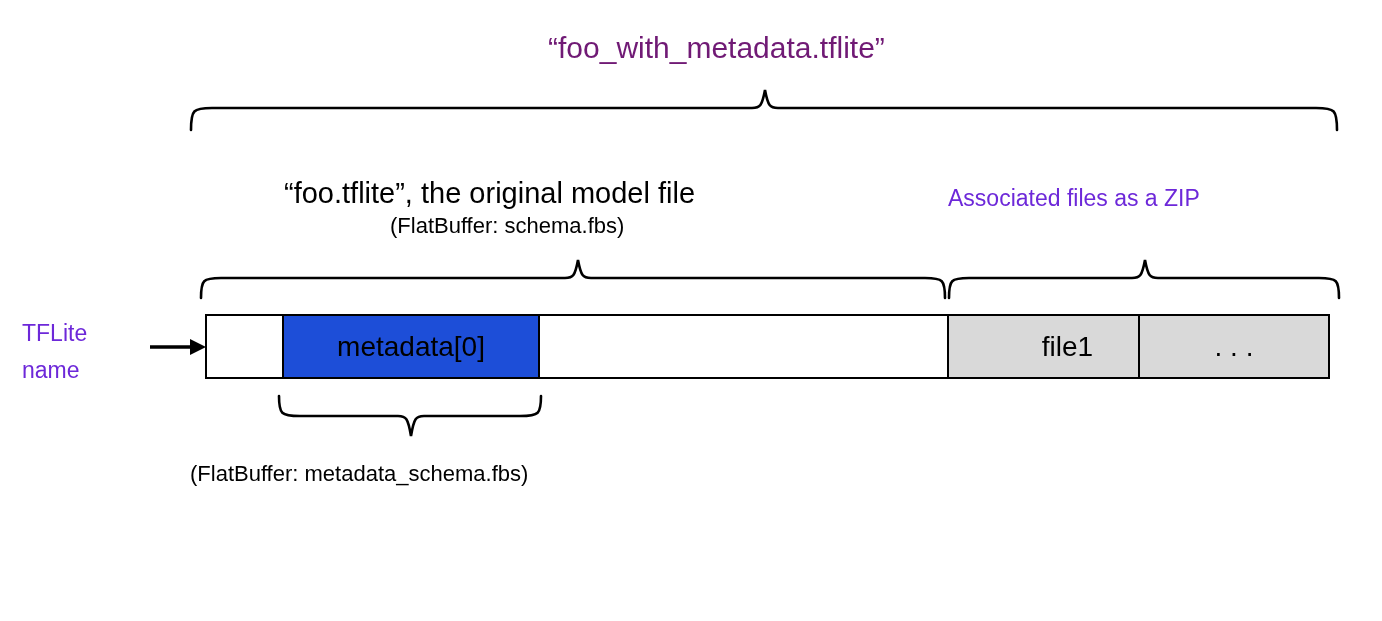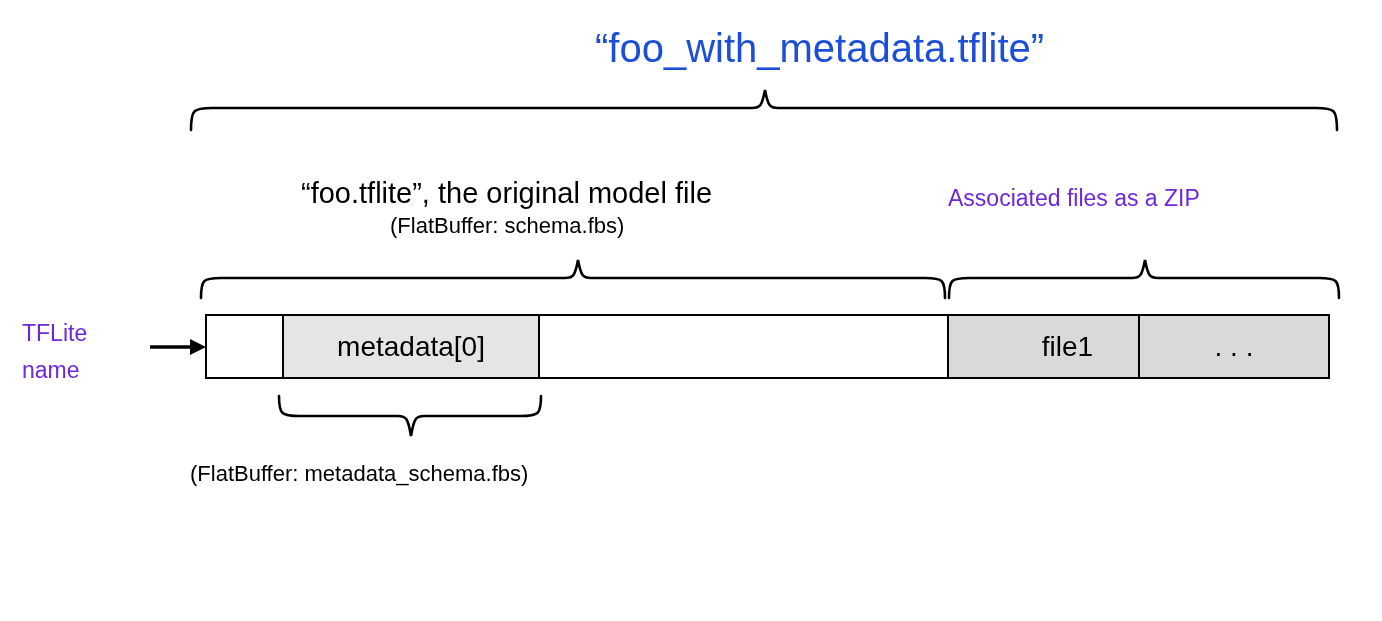--- a/index.html
+++ b/index.html
@@ -13,25 +13,24 @@
     position: relative;
     overflow: hidden;
     font-family: "Liberation Sans", sans-serif;
     color: #000000;
     -webkit-font-smoothing: antialiased;
   }
   .abs { position: absolute; }
 
   
   .label-title {
-    font-size: 40px;
+    font-size: 30px;
     line-height: 34px;
     white-space: nowrap;
-    color: #1d4ed8;
-    margin-left: 47px;
+    color: #701a75;
   }
   .label-main {
     font-size: 29px;
     line-height: 34px;
     white-space: nowrap;
     color: #000;
   }
   .label-sub {
     font-size: 22px;
     line-height: 26px;
@@ -77,21 +76,21 @@
   .seg {
     height: 100%;
     box-sizing: border-box;
     display: flex;
     align-items: center;
     justify-content: center;
     position: relative;
   }
   .seg + .seg { border-left: 2.5px solid #000; }
   #seg-header   { width: 75px;  background: #ffffff; }
-  #seg-metadata { width: 256px; background: #e5e5e5; }
+  #seg-metadata { width: 256px; background: #1d4ed8; }
   #seg-rest     { width: 409px; background: #ffffff; }
   #seg-file1    { width: 191px; background: #d9d9d9; padding-left: 48px; }
   #seg-more     { flex: 1 1 auto; background: #d9d9d9; }
 
   
   #tflite-arrow { left: 150px; top: 332px; width: 58px; height: 30px; }
 
   
   .brace { display: block; overflow: visible; }
   .brace path {
@@ -111,21 +110,21 @@
     <path d="M 5 44
              C 5 24, 7 22, 26 22
              L 566 22
              C 574 22, 576 20, 579 4
              C 582 20, 584 22, 592 22
              L 1130 22
              C 1149 22, 1151 24, 1151 44"></path>
   </svg>
 </div>
 
-<div class="abs label-main" style="left:301px; top:176px;">“foo.tflite”, the original model file</div>
+<div class="abs label-main" style="left:284px; top:176px;">“foo.tflite”, the original model file</div>
 
 <div class="abs label-sub" style="left:390px; top:213px;">(FlatBuffer: schema.fbs)</div>
 
 <div class="abs label-side" style="left:948px; top:180px;">Associated files as a ZIP</div>
 
 <div class="abs" style="left:196px; top:256px; width:754px; height:44px;">
   <svg class="brace" width="754" height="44" viewBox="0 0 754 44" aria-hidden="true">
     <path d="M 5 42
              C 5 24, 7 22, 25 22
              L 369 22

